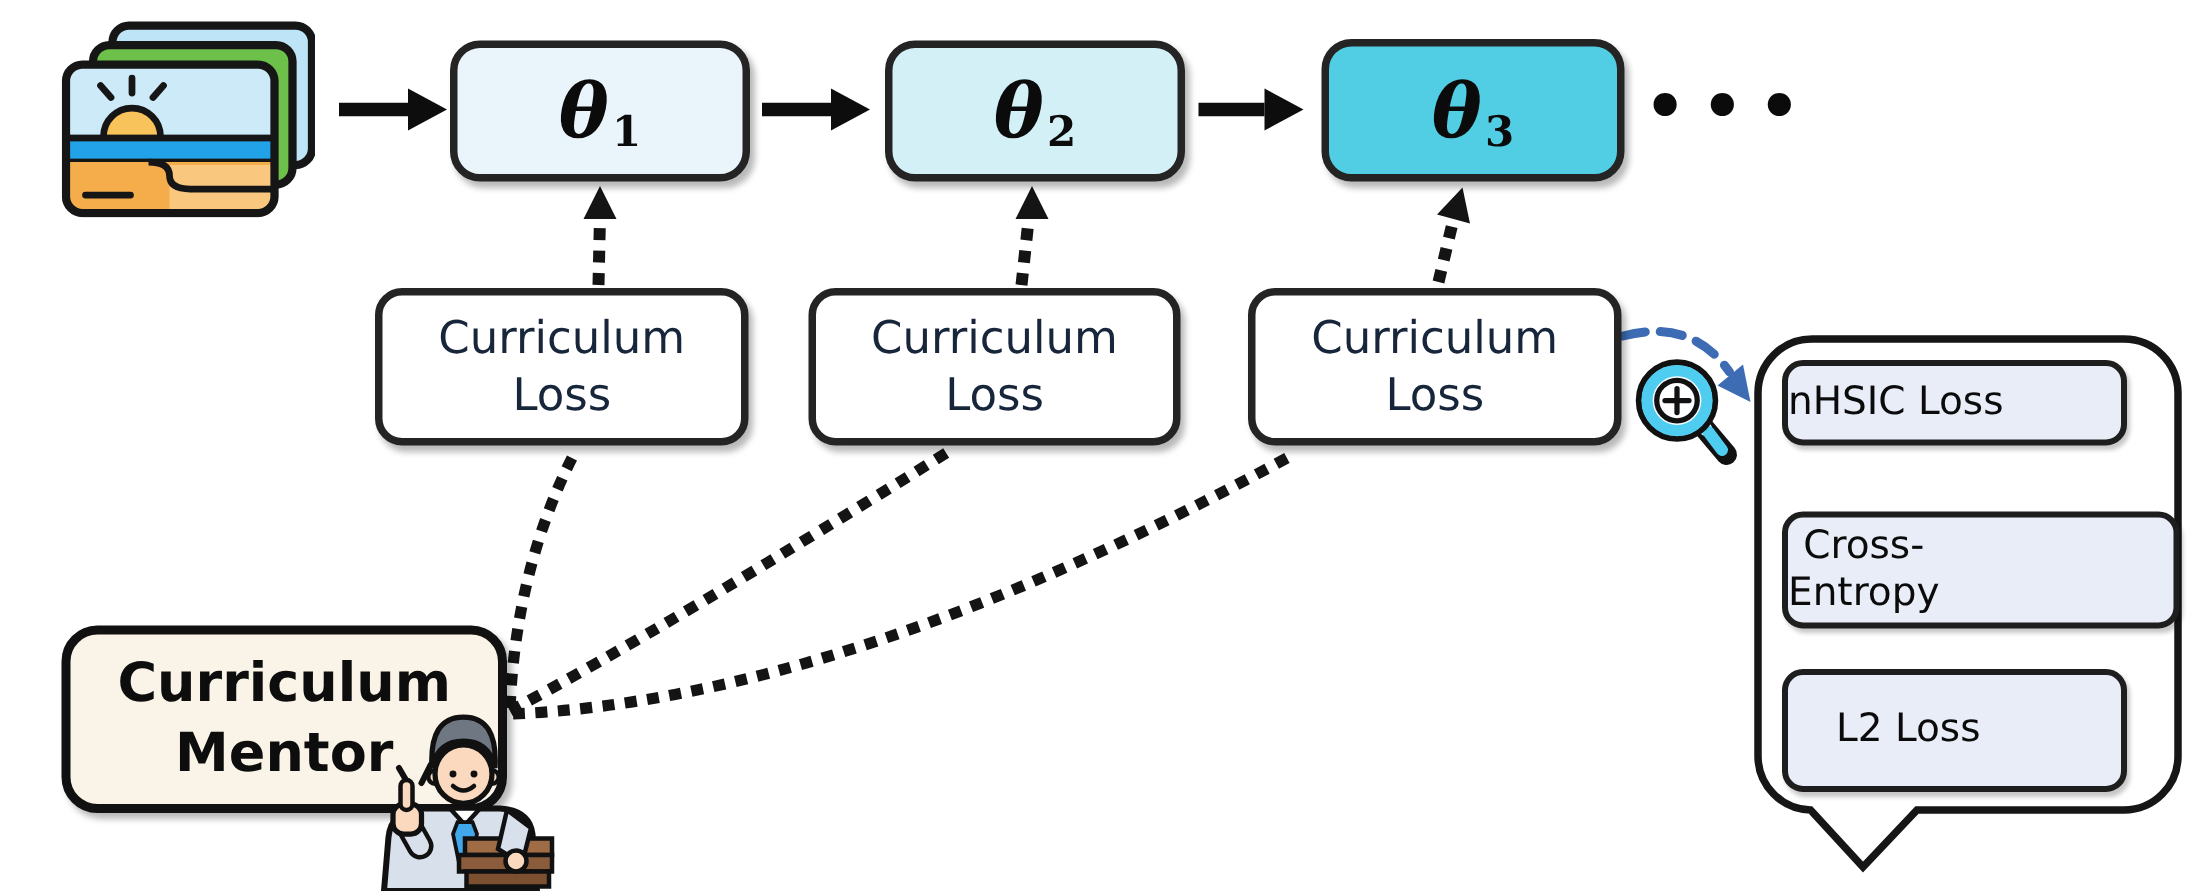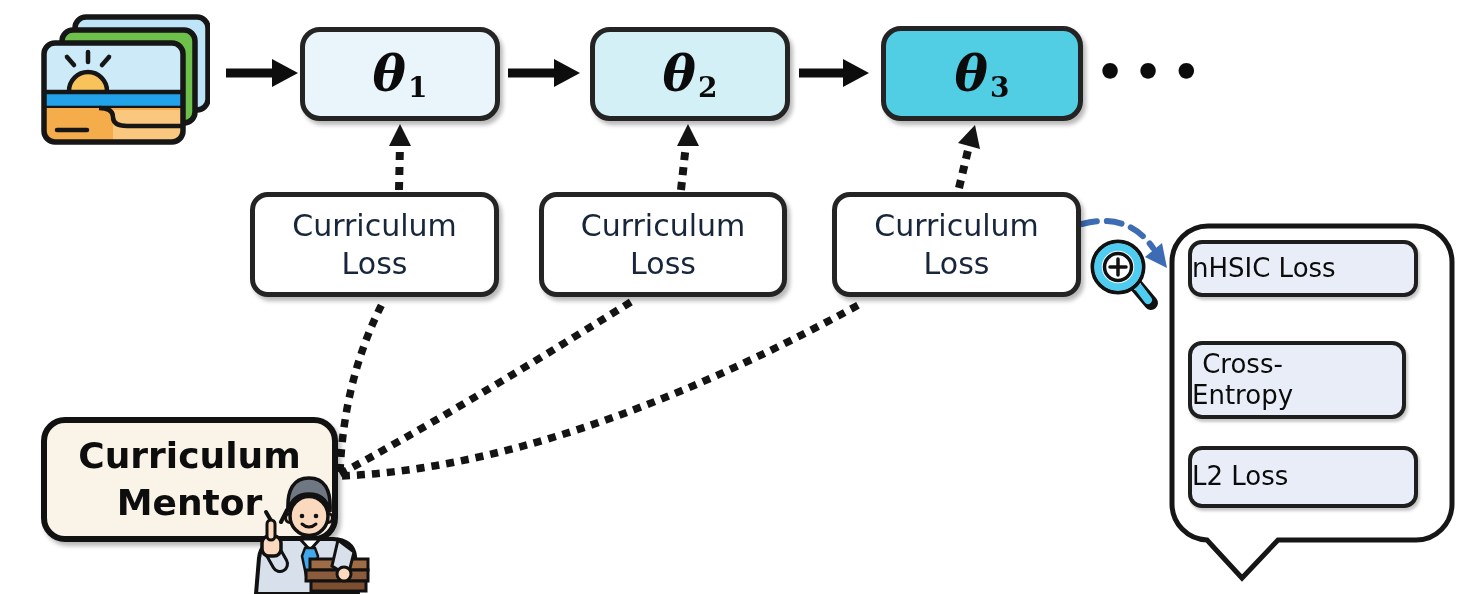--- a/index.html
+++ b/index.html
@@ -54,22 +54,22 @@
   }
 
   
   .bubble-item {
     z-index:2; background:#E9EDF8; border:4px solid #1E1E1E; border-radius:14px;
     display:flex; align-items:center; text-align:center;
     font-size:26px; color:#0b0b0b; line-height:1.2; white-space:pre-line;
     box-shadow:2px 3px 3px rgba(0,0,0,.22);
   }
   .b1 { left:1188px; top:240px; width:230px; height:57px; }
-  .b2 { left:1188px; top:341px; width:218px; height:78px; }
-  .b3 { left:1188px; top:446px; width:230px; height:62px; }
+  .b2 { left:1188px; top:341px; width:265px; height:78px; }
+  .b3 { left:1188px; top:446px; width:230px; height:82px;padding-left:32px; }
 
   .icon-svg { position:absolute; z-index:3; }
   .teacher  { z-index:4; }
 </style>
 </head>
 <body>
 
 <div class="canvas">
 
   <svg class="overlay" viewBox="0 0 1461 594">

